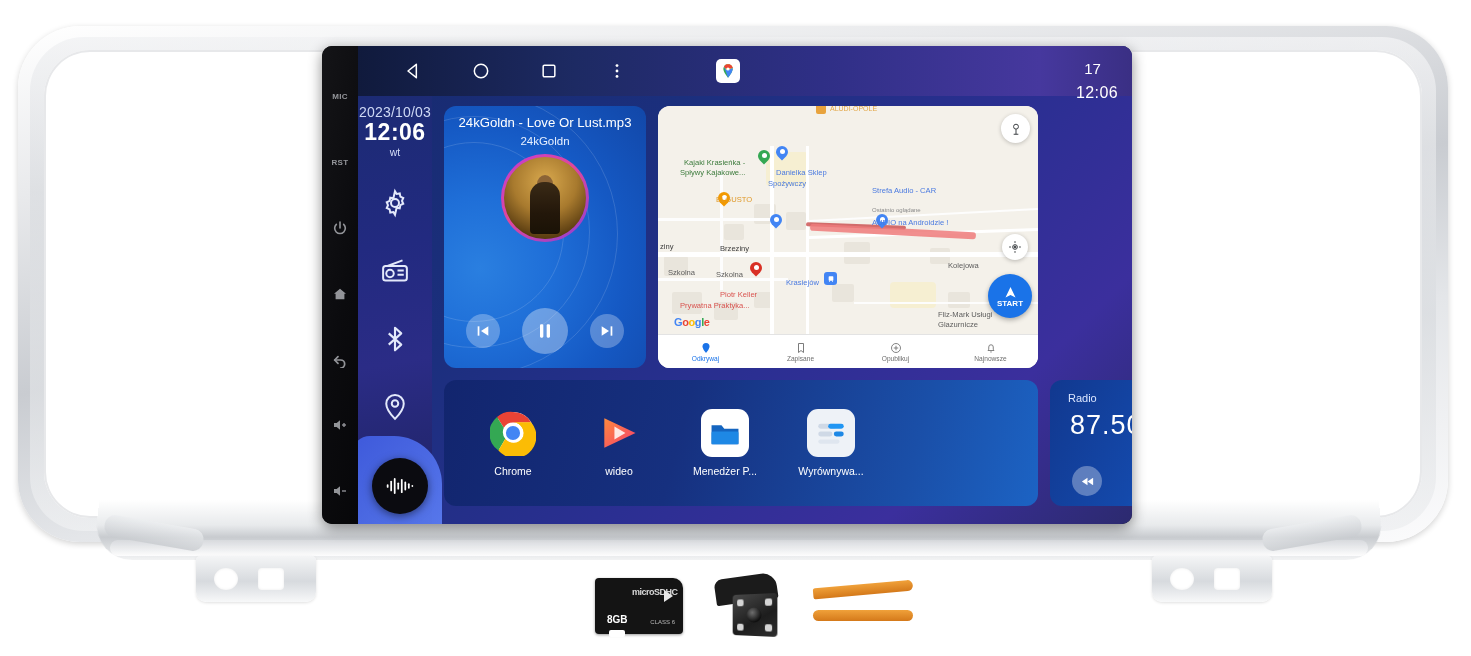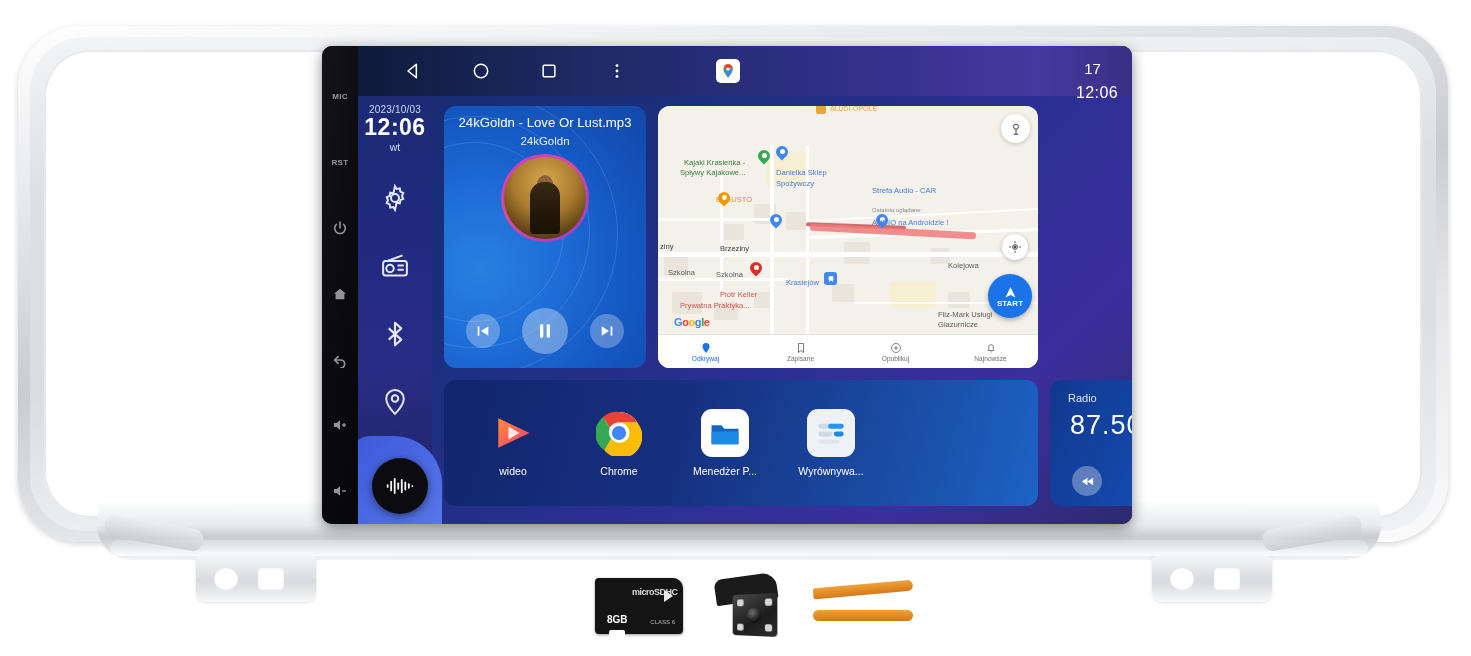--- a/index.html
+++ b/index.html
@@ -122,21 +122,21 @@
   #vol-level{ font-size:15px; }
   #status-clock{ font-size:16px; margin-left:9px; letter-spacing:.4px; }
 
   
   #launcher-col{
     position:absolute; left:0; top:50px; width:74px; height:428px;
     background:linear-gradient(170deg,#1c2b74 0%,#222a80 35%,#2b2c86 62%,#1d2260 100%);
     display:flex; flex-direction:column; align-items:center;
     padding-top:8px;
   }
-  #clock-date{ color:#cfd9f5; font-size:10px; letter-spacing:.2px; }
+  #clock-date{ color:#cfd9f5; font-size:14px; letter-spacing:.2px; }
   #clock-time{ color:#ffffff; font-size:23px; font-weight:bold; line-height:1.1; letter-spacing:.5px;}
   #clock-day{ color:#d3dcf6; font-size:10.5px; margin-top:1px;}
   .side-icon{
     width:46px; height:46px; margin-top:22px;
     display:flex; align-items:center; justify-content:center;
     color:#e3e9fb;
   }
   .side-icon svg{ width:30px; height:30px; display:block; }
   #music-fab{
     position:absolute; left:14px; bottom:10px;
@@ -640,21 +640,21 @@
             </svg>
         </div>
 
         <div style="position:absolute; left:158px; top:-2px; width:10px; height:10px; background:#e8a33d; border-radius:2px;"></div>
         <div class="maplabel orange" style="left:172px; top:-1px; font-size:7px; opacity:.85;">ALUDI-OPOLE</div>
 
         <div id="map-labels">
             <div class="maplabel green" style="left: 26px; top: 52px;">Kajaki Krasieńka -</div>
             <div class="maplabel green" style="left: 22px; top: 62px;">Spływy Kajakowe...</div>
             <div class="maplabel blue" style="left: 118px; top: 62px;">Danielka Sklep</div>
-            <div class="maplabel blue" style="left: 118px; top: 73px;">Spożywczy</div>
+            <div class="maplabel blue" style="left: 110px; top: 73px;">Spożywczy</div>
             <div class="maplabel blue" style="left: 214px; top: 80px;">Strefa Audio - CAR</div>
             <div class="maplabel blue" style="left: 214px; top: 91px; margin-top: 21px;">AUDIO na Androidzie !</div>
             <div class="maplabel sm" style="left: 214px; top: 101px;">Ostatnio oglądane</div>
             <div class="maplabel orange" style="left: 58px; top: 89px;">ELGUSTO</div>
             <div class="maplabel dark" style="left: 62px; top: 138px;">Brzeziny</div>
             <div class="maplabel dark" style="left: 2px; top: 136px;">ziny</div>
             <div class="maplabel grey" style="left: 10px; top: 162px;">Szkolna</div>
             <div class="maplabel grey" style="left: 58px; top: 164px;">Szkolna</div>
             <div class="maplabel red" style="left: 62px; top: 184px;">Piotr Keller</div>
             <div class="maplabel red" style="left: 22px; top: 195px;">Prywatna Praktyka...</div>
@@ -719,51 +719,51 @@
           <span class="mbn-label">Najnowsze</span>
         </div>
       </div>
     </div>
 
     <div class="card" id="apps-widget">
       <div id="apps-row">
 
         <div class="app-item">
           <div class="app-icon bare">
+            <svg viewBox="0 0 48 48" width="46" height="46">
+              <circle cx="24" cy="24" r="22" fill="#ffffff"></circle>
+              <path d="M24 2a22 22 0 0 1 19 11H24a11 11 0 0 0-9.6 5.6L7.3 7.2A22 22 0 0 1 24 2z" fill="#ea4335"></path>
+              <path d="M7.3 7.2l7.1 11.4A11 11 0 0 0 16 30l-7.2 12.3A22 22 0 0 1 7.3 7.2z" fill="#34a853"></path>
+              <path d="M8.8 42.3 16 30a11 11 0 0 0 17.6-.4L43 13a22 22 0 0 1-34.2 29.3z" fill="#fbbc05"></path>
+              <path d="M43 13H24a11 11 0 0 1 9.6 16.6L43 13z" fill="#fbbc05"></path>
+              <path d="M24 13h19a22 22 0 0 1-9.4 16.6A11 11 0 0 0 24 13z" fill="#fbbc05"></path>
+              <circle cx="24" cy="24" r="9.6" fill="#ffffff"></circle>
+              <circle cx="24" cy="24" r="7.4" fill="#4285f4"></circle>
+            </svg>
+          </div>
+          <div class="app-label">Chrome</div>
+        </div>
+
+        <div class="app-item">
+          <div class="app-icon bare">
             <svg viewBox="0 0 48 48" width="44" height="44">
               <defs>
                   <linearGradient id="vidg" x1="0" y1="0" x2="1" y2="1">
                 <stop offset="0" stop-color="#ff8a3d"></stop>
                     <stop offset="1" stop-color="#f43f6e"></stop>
               </linearGradient>
                 </defs>
               <path d="M8 8 42 24 8 40z" fill="url(#vidg)"></path>
               <path d="M19 17 31 24 19 31z" fill="#ffffff" opacity=".85"></path>
             </svg>
           </div>
           <div class="app-label">wideo</div>
         </div>
 
         <div class="app-item">
-          <div class="app-icon bare">
-            <svg viewBox="0 0 48 48" width="46" height="46">
-              <circle cx="24" cy="24" r="22" fill="#ffffff"></circle>
-              <path d="M24 2a22 22 0 0 1 19 11H24a11 11 0 0 0-9.6 5.6L7.3 7.2A22 22 0 0 1 24 2z" fill="#ea4335"></path>
-              <path d="M7.3 7.2l7.1 11.4A11 11 0 0 0 16 30l-7.2 12.3A22 22 0 0 1 7.3 7.2z" fill="#34a853"></path>
-              <path d="M8.8 42.3 16 30a11 11 0 0 0 17.6-.4L43 13a22 22 0 0 1-34.2 29.3z" fill="#fbbc05"></path>
-              <path d="M43 13H24a11 11 0 0 1 9.6 16.6L43 13z" fill="#fbbc05"></path>
-              <path d="M24 13h19a22 22 0 0 1-9.4 16.6A11 11 0 0 0 24 13z" fill="#fbbc05"></path>
-              <circle cx="24" cy="24" r="9.6" fill="#ffffff"></circle>
-              <circle cx="24" cy="24" r="7.4" fill="#4285f4"></circle>
-            </svg>
-          </div>
-          <div class="app-label">Chrome</div>
-        </div>
-
-        <div class="app-item">
           <div class="app-icon">
             <svg viewBox="0 0 48 48" width="34" height="34">
               <path d="M5 13h14l4 5h20v22H5z" fill="#1565c0"></path>
               <rect x="5" y="22" width="38" height="18" rx="2" fill="#1e88e5"></rect>
             </svg>
           </div>
           <div class="app-label">Menedżer P...</div>
         </div>
 
         <div class="app-item">

